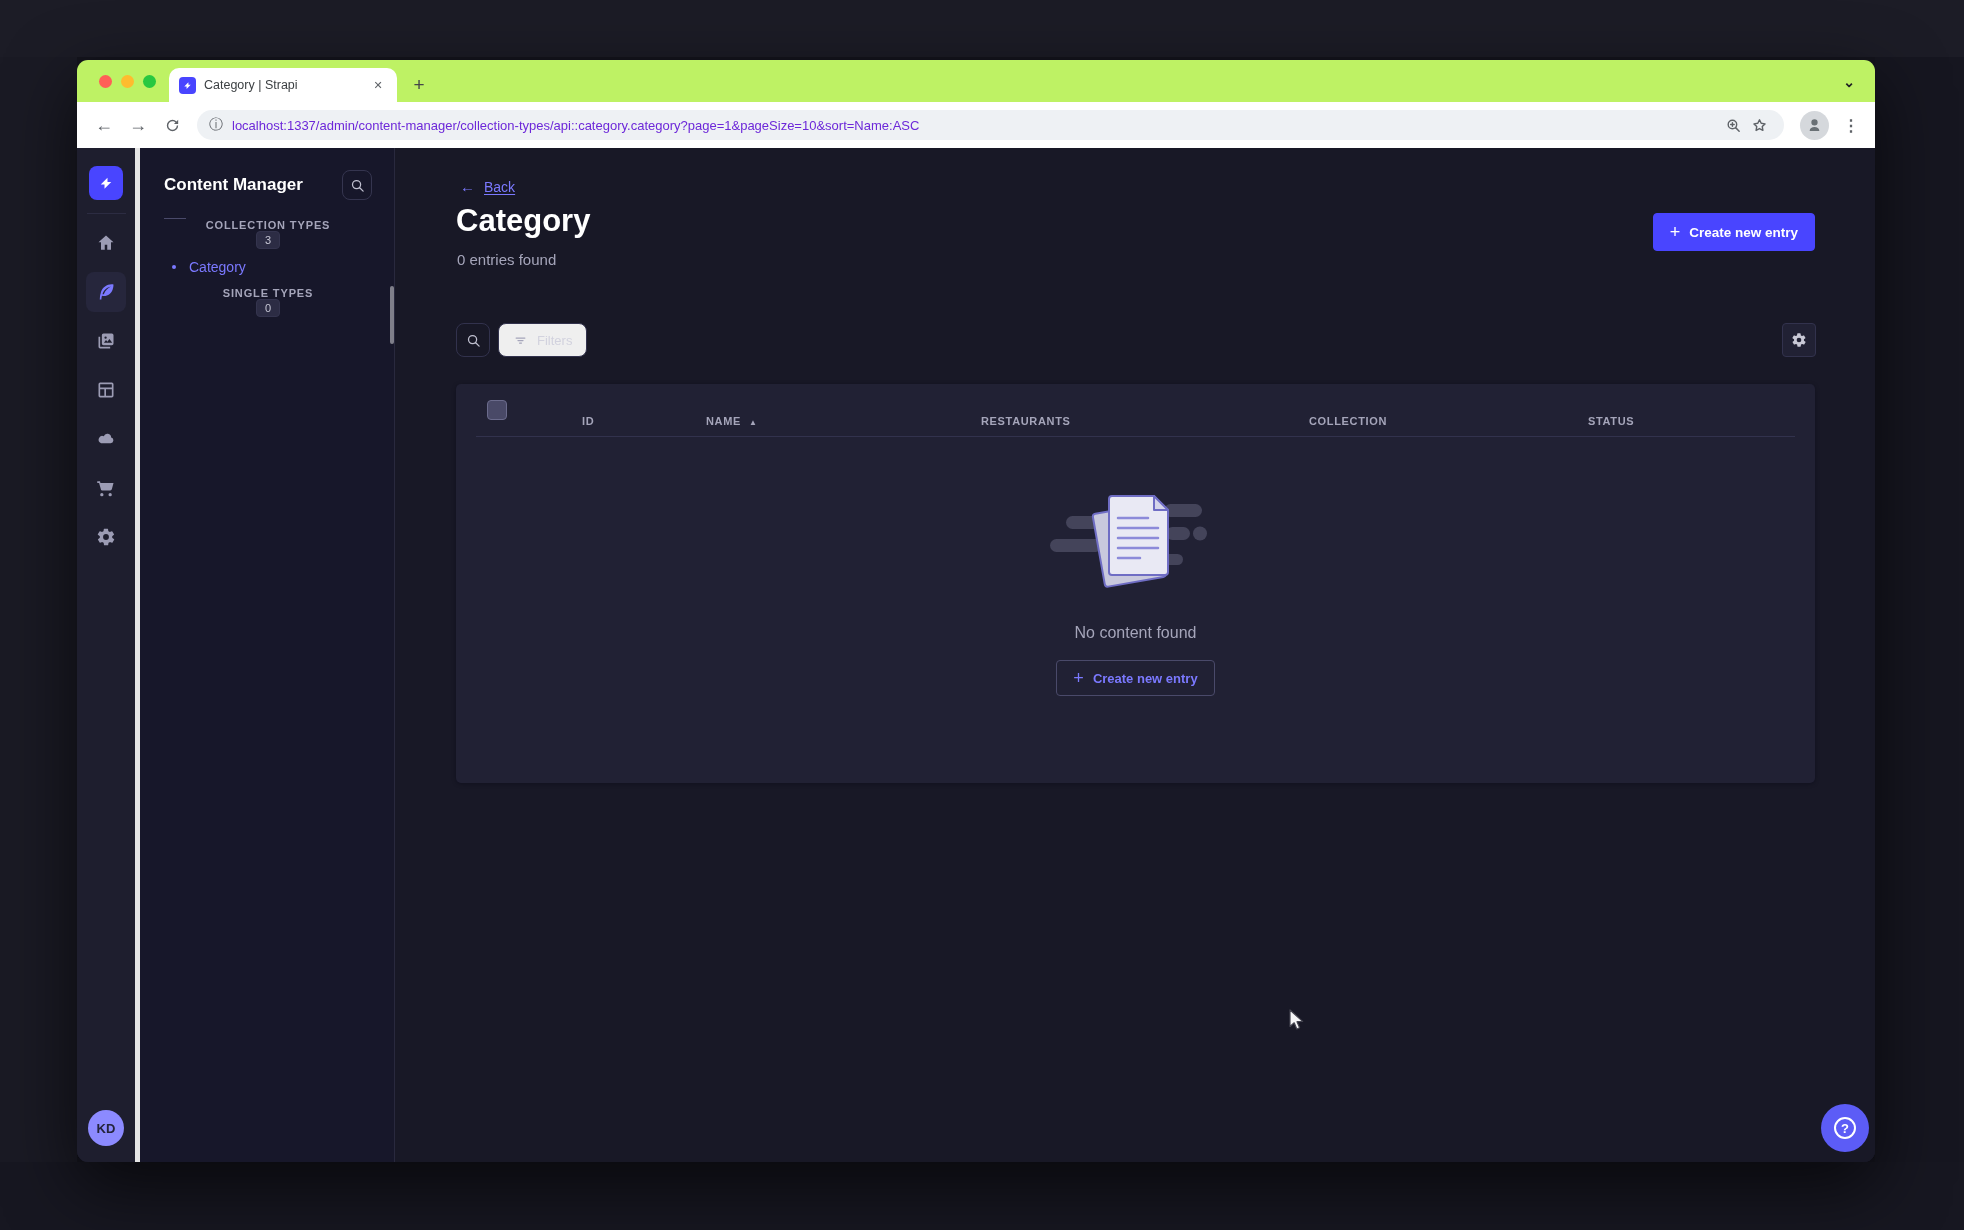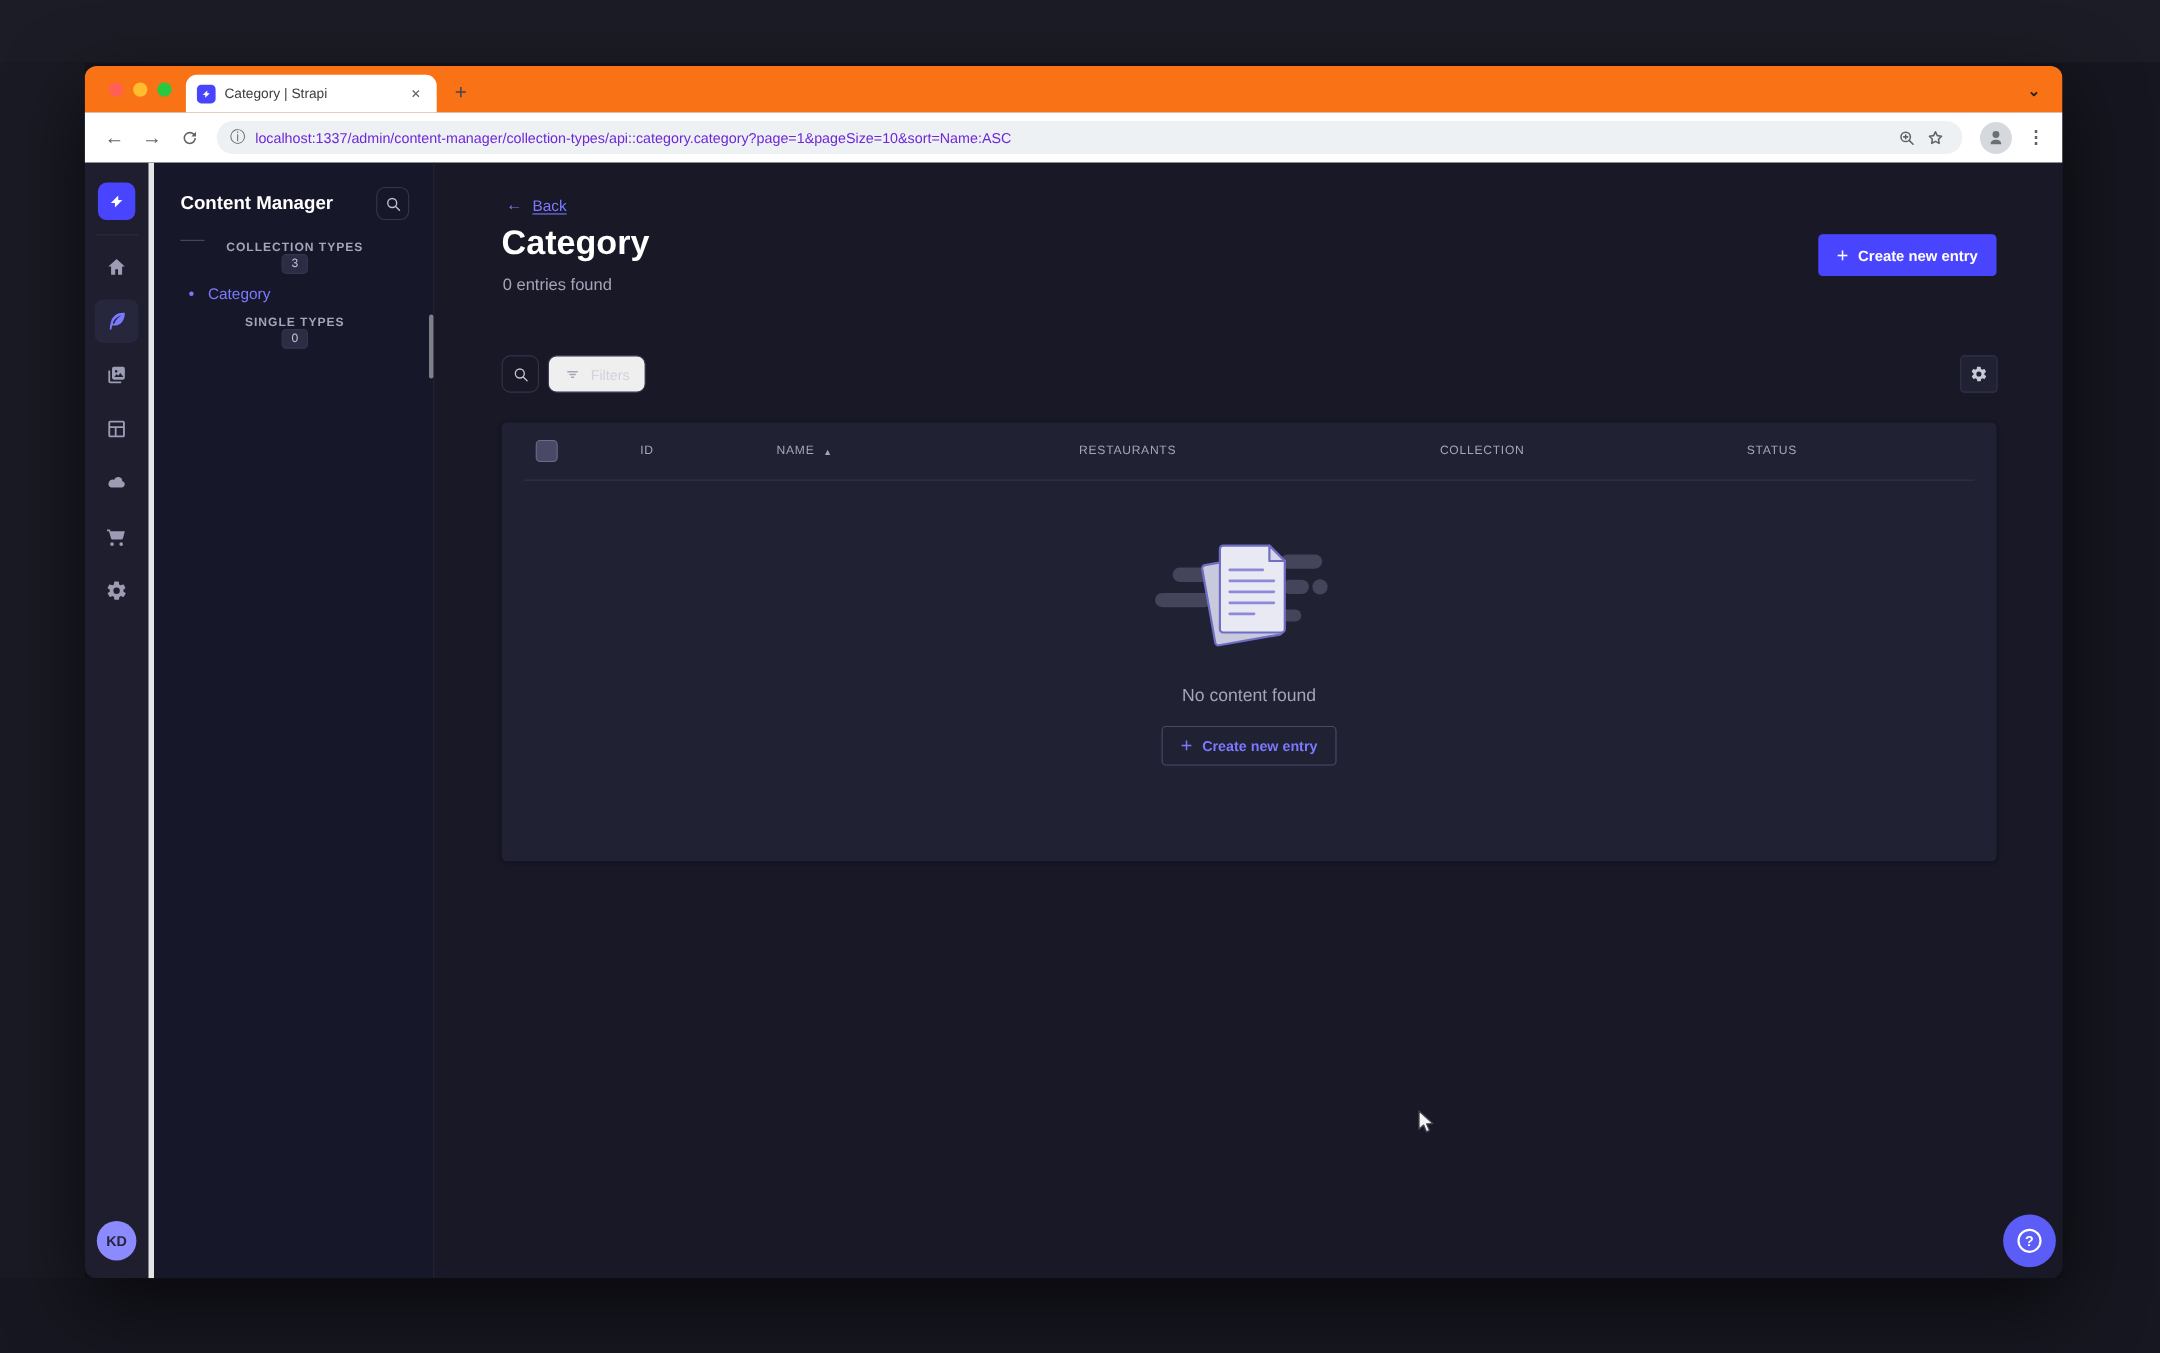--- a/index.html
+++ b/index.html
@@ -12,21 +12,21 @@
   .band-left   { left:0; top:57px; width:77px; height:1105px; background:#1a1a24; }
   .band-right  { left:1875px; top:57px; width:89px; height:1105px; background:#161620; }
   .band-bottom { left:0; top:1162px; width:1964px; height:68px; background:#171721; }
 
   
   .window { position:absolute; left:77px; top:60px; width:1798px; height:1102px;
             border-radius:11px; overflow:hidden; box-shadow:0 24px 70px rgba(0,0,0,.65);
             background:#181826; }
 
   
-  .tabstrip { position:relative; height:42px; background:#f97316; }
+  .tabstrip { position:relative; height:42px; background:#bef264; }
   .traffic { position:absolute; left:22px; top:15px; display:flex; gap:9px; }
   .traffic span { width:13px; height:13px; border-radius:50%; display:block; }
   .light-close { background:#ff5f57; } .light-min { background:#febc2e; } .light-zoom { background:#28c840; }
   .tab { position:absolute; left:92px; top:8px; width:228px; height:34px; background:#ffffff;
          border-radius:10px 10px 0 0; display:flex; align-items:center; padding:0 10px; }
   .tab-favicon { width:17px; height:17px; border-radius:4px; background:#4945ff; display:flex;
                  align-items:center; justify-content:center; flex:none; }
   .tab-favicon svg { width:11px; height:11px; fill:#fff; }
   .tab-title { margin-left:8px; font-size:12.5px; color:#3c4043; white-space:nowrap; overflow:hidden; flex:1; }
   .tab-close { width:18px; height:18px; display:flex; align-items:center; justify-content:center;
@@ -117,21 +117,21 @@
   .filters-btn svg { width:15px; height:15px; stroke:#a5a5ba; fill:none; stroke-width:2; stroke-linecap:round; }
   .gear-btn { position:absolute; right:59px; top:175px; background:#212134; border-radius:4px; }
   .gear-btn svg { width:16px; height:16px; fill:#c8c8d6; stroke:none; }
 
   
   .card { position:absolute; left:61px; top:236px; width:1359px; height:399px; background:#212134;
           border-radius:5px; box-shadow:0 1px 4px rgba(3,3,18,.35); }
   .thead { position:relative; height:52px; }
   .select-all { position:absolute; left:31px; top:16px; width:20px; height:20px; border-radius:4px;
                 background:#494967; border:1px solid #6b6b8c; }
-  .th { position:absolute; top:20px; font-size:11px; font-weight:normal; letter-spacing:.06em;
+  .th { position:absolute; top:31px; font-size:11px; font-weight:bold; letter-spacing:.06em;
         color:#a5a5ba; display:flex; align-items:flex-end; gap:8px; }
   .th-id { left:126px; } .th-name { left:250px; } .th-rest { left:525px; }
   .th-created { left:853px; } .th-status { left:1132px; }
   .sort-arrow { font-size:8px; color:#a5a5ba; }
   .thead-divider { position:absolute; left:20px; right:20px; top:52px; border-top:1px solid #32324d; }
   .empty-wrap { position:absolute; left:0; right:0; top:94px; display:flex; flex-direction:column; align-items:center; }
   .empty-msg { margin-top:26px; font-size:16px; color:#a5a5ba; }
   .btn-ghost { margin-top:18px; height:36px; padding:0 16px; background:transparent;
                border:1px solid #4a4a6a; border-radius:4px; display:flex; align-items:center; gap:9px;
                color:#7b79ff; font-size:13px; font-weight:bold; }

